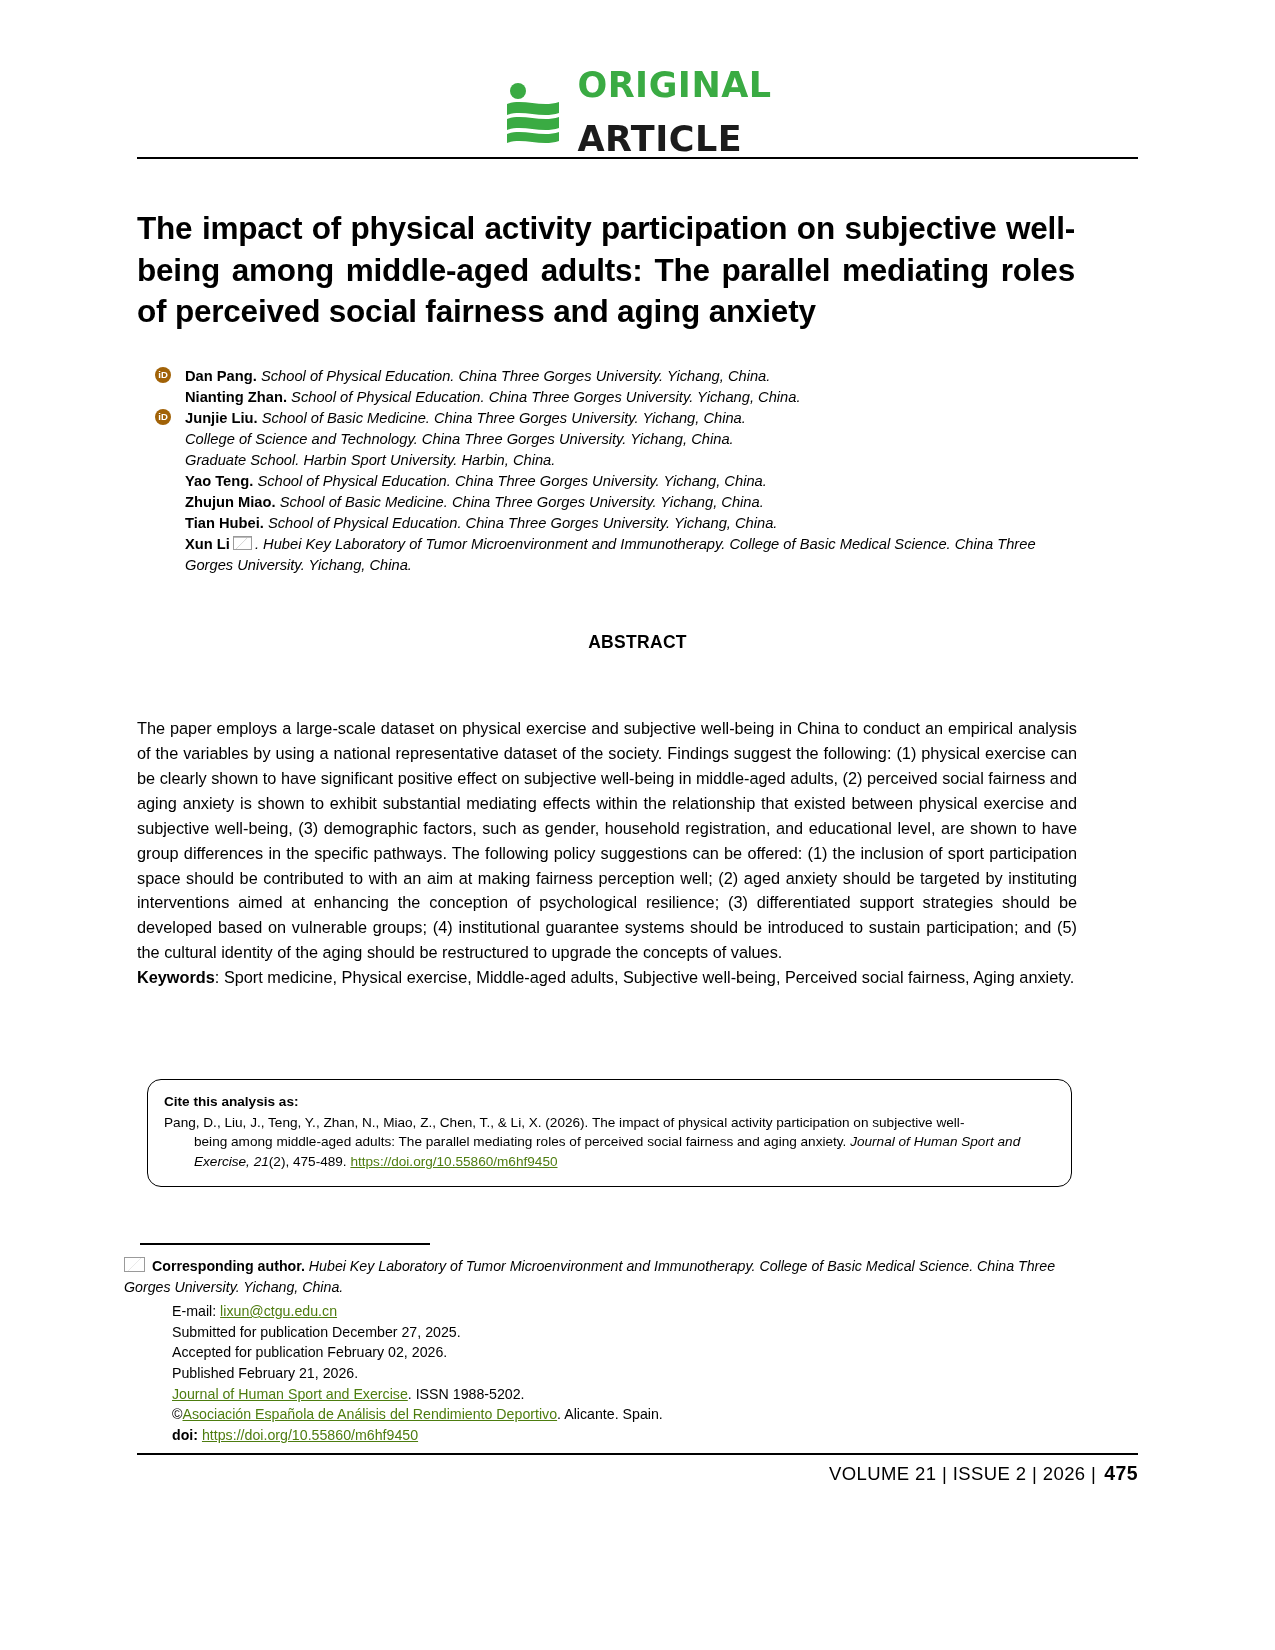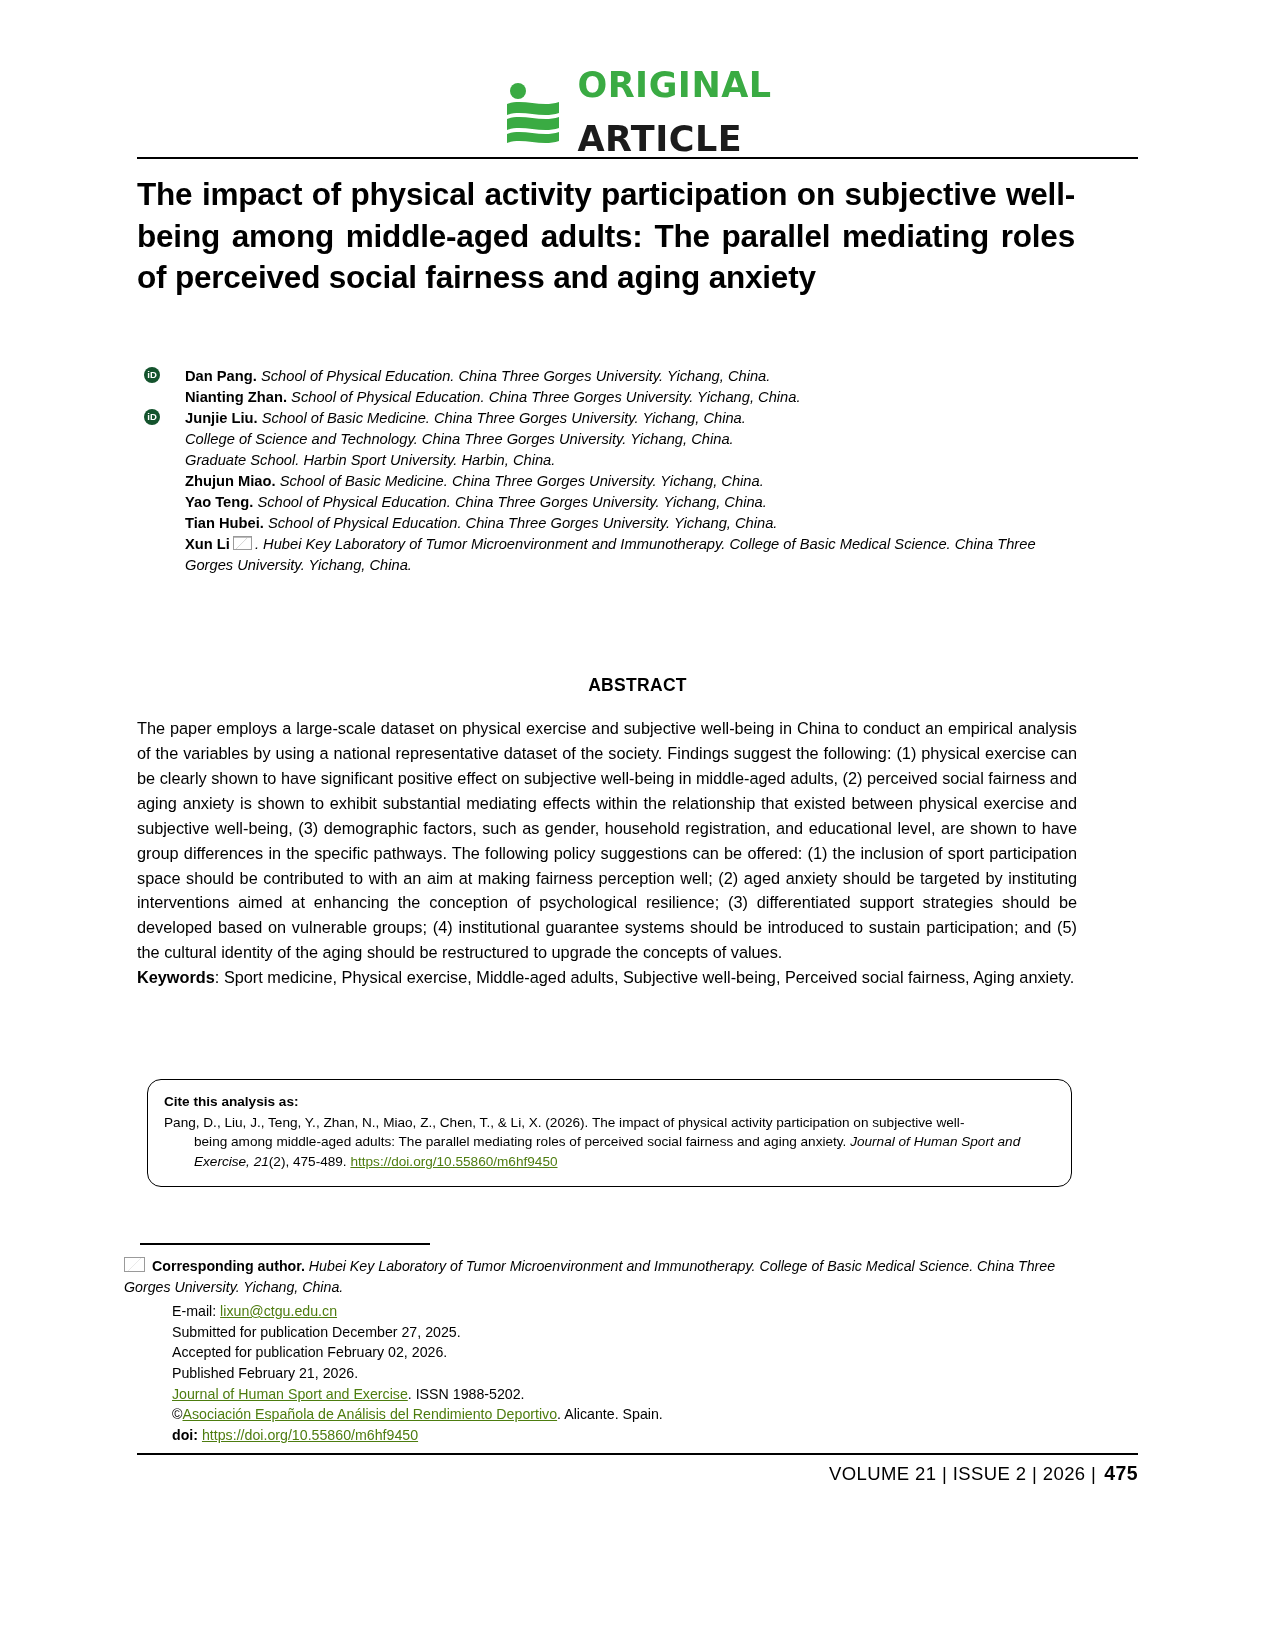--- a/index.html
+++ b/index.html
@@ -64,21 +64,21 @@
     position: absolute;
     top: 157px;
     left: 137px;
     width: 1001px;
     border-top: 2px solid #000;
   }
 
   
   .title {
     position: absolute;
-    top: 174px;
+    top: 208px;
     left: 137px;
     width: 938px;
     font-family: "Liberation Sans Narrow", "Liberation Sans", sans-serif;
     font-size: 31.5px;
     font-weight: bold;
     line-height: 1.32;
     text-align: justify;
     text-align-last: left;
     letter-spacing: -0.2px;
   }
@@ -95,26 +95,26 @@
   .author-line {
     position: relative;
     padding-left: 48px;
     min-height: 20px;
   }
   .author-line.cont {
     padding-left: 48px;
   }
   .orcid {
     position: absolute;
-    left: 7px;
+    left: 18px;
     top: 1px;
     width: 16px;
     height: 16px;
     border-radius: 50%;
-    background: #14532d;
+    background: #a16207;
     color: #ffffff;
     font-size: 9.5px;
     font-weight: bold;
     line-height: 16px;
     text-align: center;
     font-family: "Liberation Sans", sans-serif;
   }
   .aname {
     font-weight: bold;
   }
@@ -136,21 +136,21 @@
     position: absolute;
     left: 0; top: 0;
     width: 100%; height: 100%;
     border-top: 1px solid #bcbcbc;
     box-sizing: border-box;
   }
 
   
   .abstract-head {
     position: absolute;
-    top: 675px;
+    top: 632px;
     left: 0;
     width: 100%;
     text-align: center;
     font-size: 17.5px;
     font-weight: bold;
     letter-spacing: 0.3px;
   }
   .abstract-body {
     position: absolute;
     top: 716px;
@@ -305,27 +305,27 @@
 
     <div class="author-line cont">
       <span class="aff">College of Science and Technology. China Three Gorges University. Yichang, China.</span>
     </div>
 
     <div class="author-line cont">
       <span class="aff">Graduate School. Harbin Sport University. Harbin, China.</span>
     </div>
 
     <div class="author-line">
+      <span class="aname">Yao Teng.</span>
+      <span class="aff">School of Physical Education. China Three Gorges University. Yichang, China.</span>
+    </div>
+
+    <div class="author-line">
       <span class="aname">Zhujun Miao.</span>
       <span class="aff">School of Basic Medicine. China Three Gorges University. Yichang, China.</span>
-    </div>
-
-    <div class="author-line">
-      <span class="aname">Yao Teng.</span>
-      <span class="aff">School of Physical Education. China Three Gorges University. Yichang, China.</span>
     </div>
 
     <div class="author-line">
       <span class="aname">Tian Hubei.</span>
       <span class="aff">School of Physical Education. China Three Gorges University. Yichang, China.</span>
     </div>
 
     <div class="author-line">
       <span class="aname">Xun Li</span><span class="envelope"></span><span class="aff">. Hubei Key Laboratory of Tumor Microenvironment and Immunotherapy. College of Basic Medical Science. China Three Gorges University. Yichang, China.</span>
     </div>

